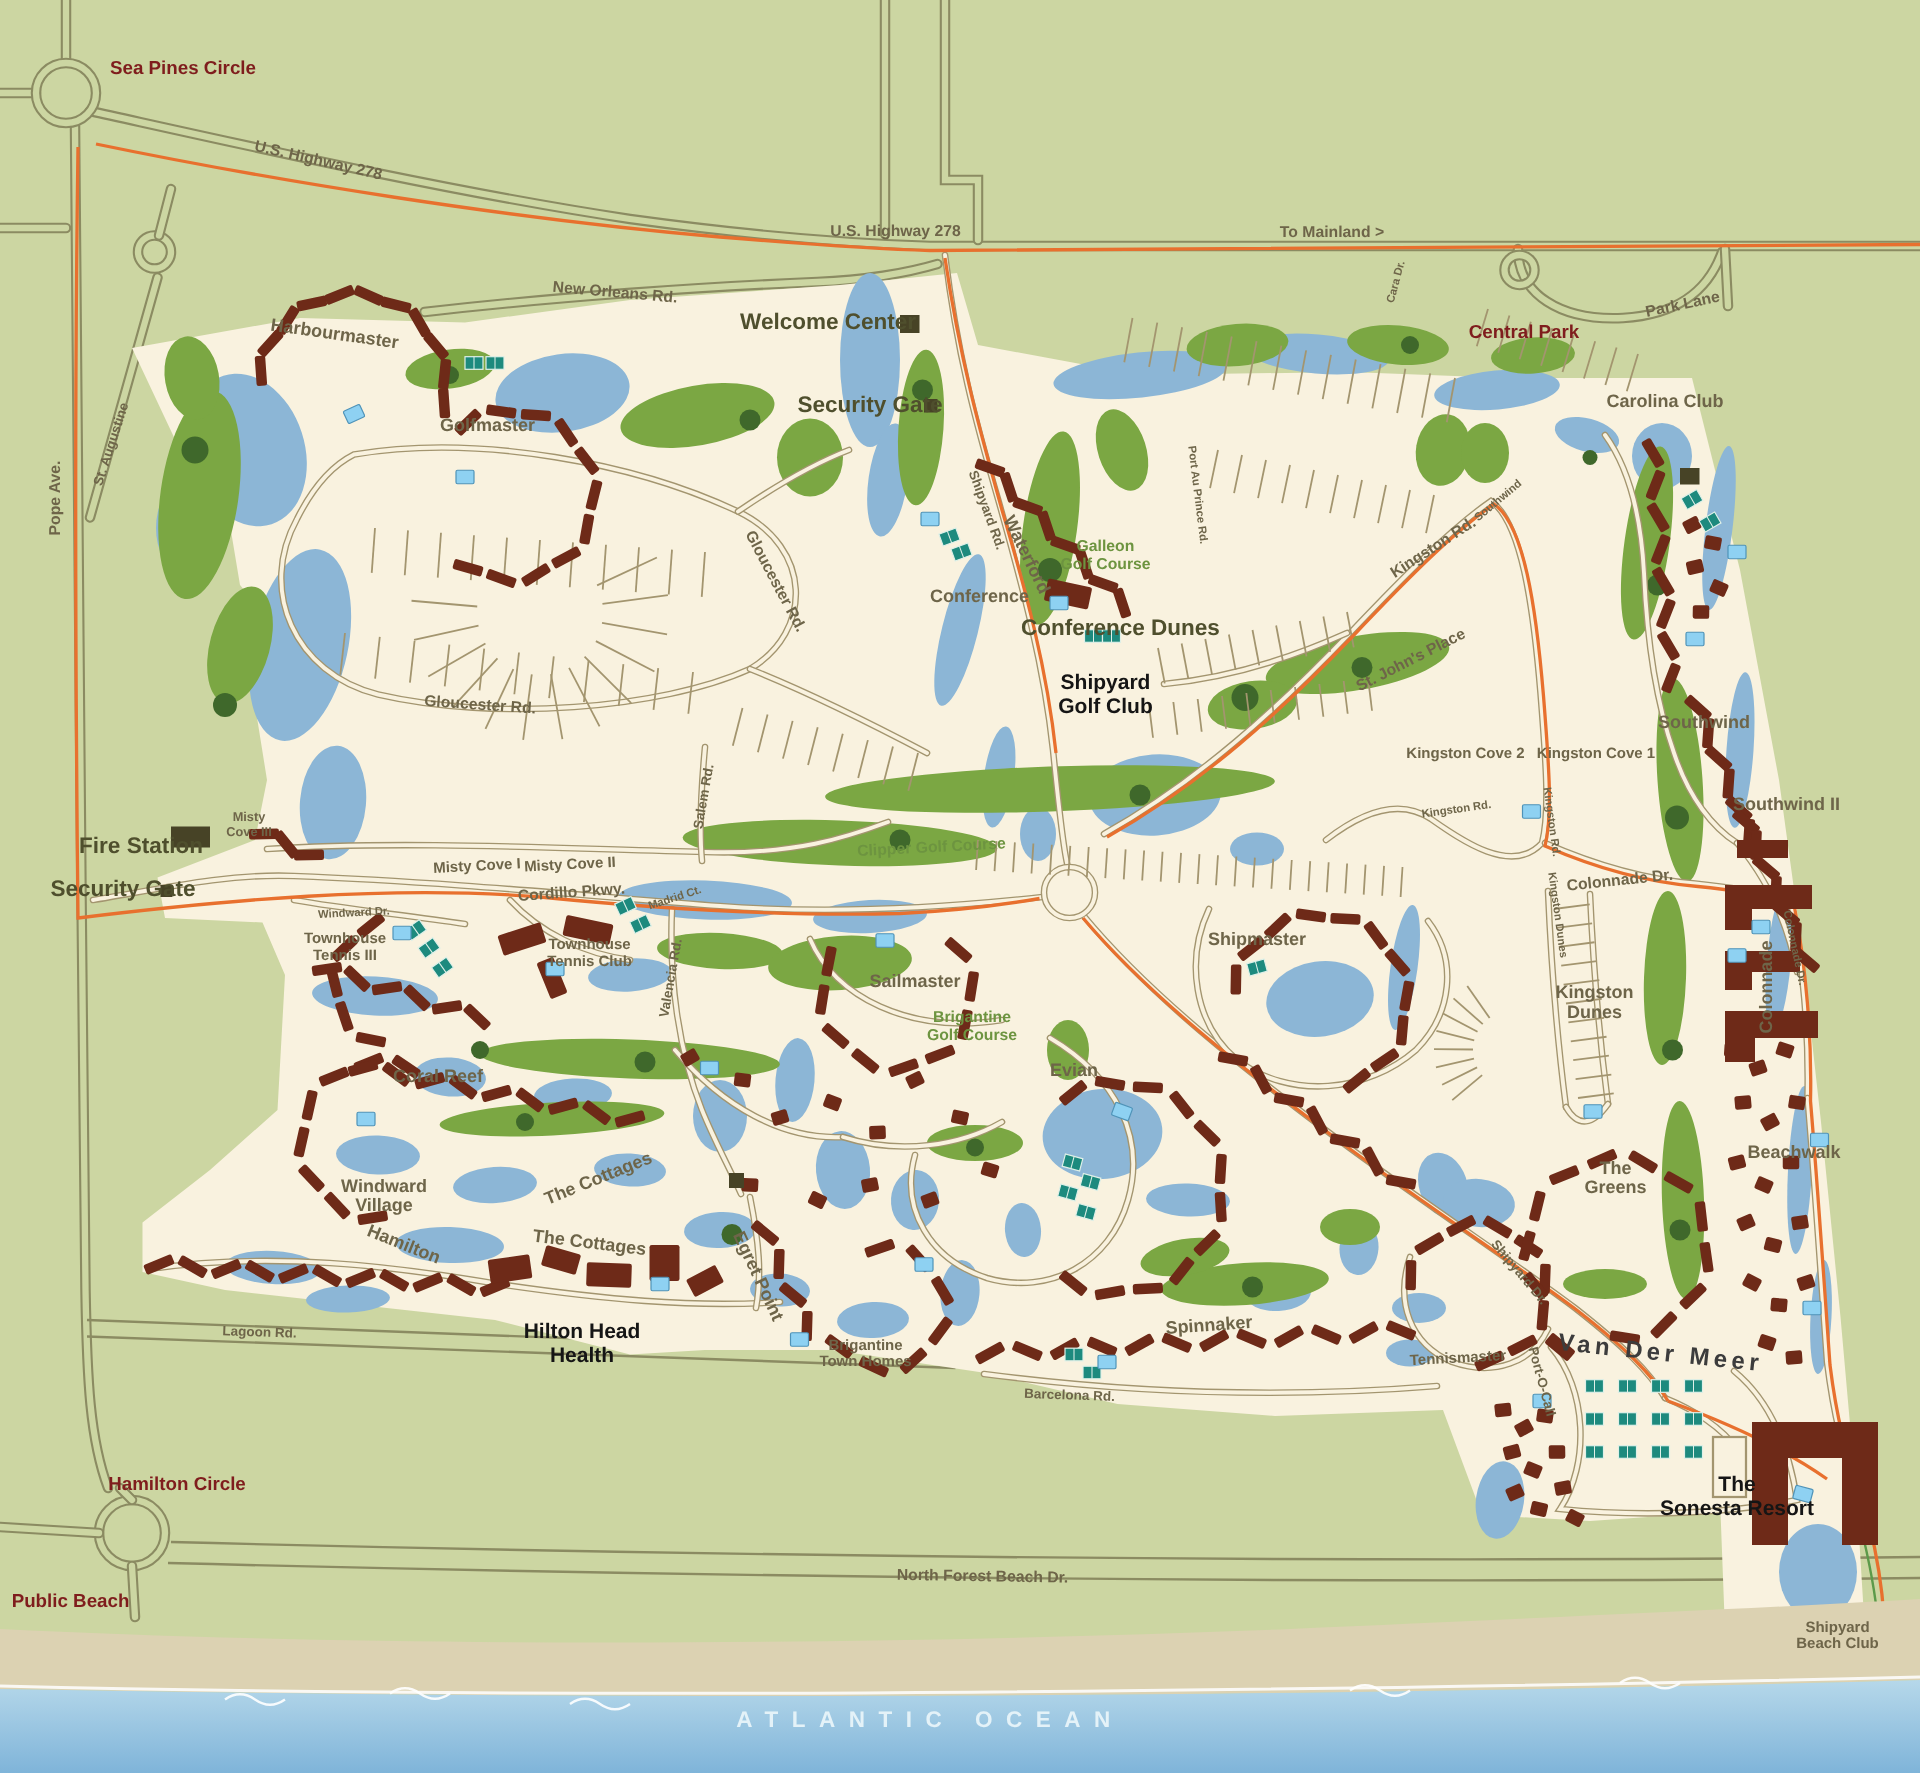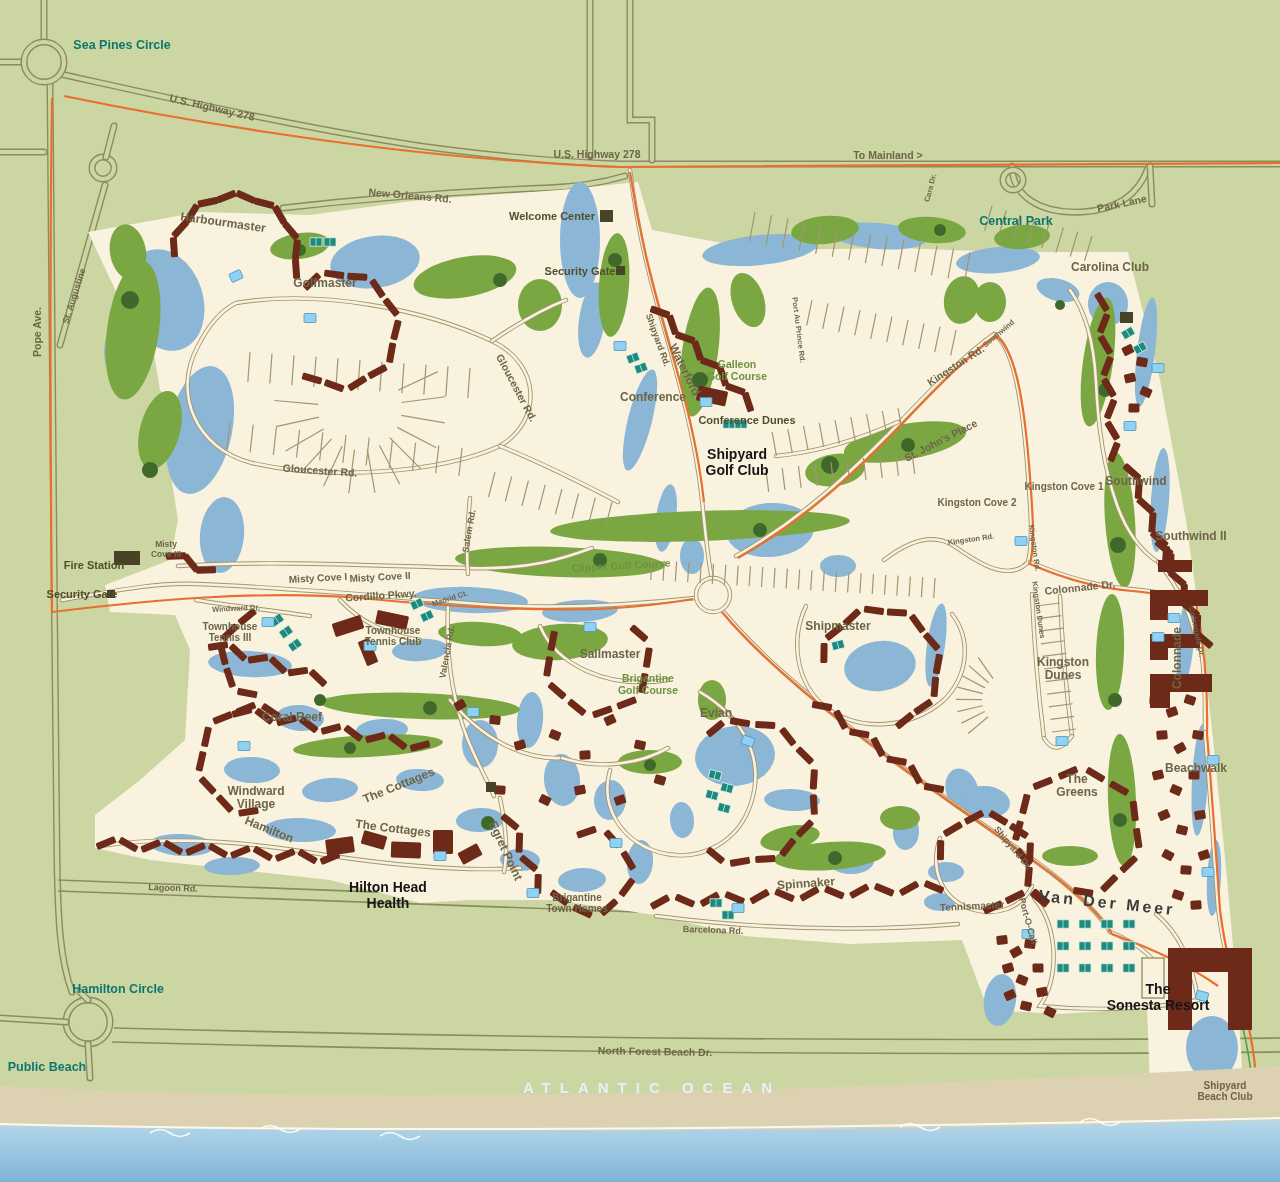--- a/index.html
+++ b/index.html
@@ -2,22 +2,22 @@
 <html><head>
 <meta charset="utf-8">
 <style>
   html,body{margin:0;padding:0;background:#e8e8e8;}
   #stage{position:relative;width:1280px;height:1182px;overflow:hidden;
          font-family:"Liberation Sans",sans-serif;background:#ccd6a2;}
   #map-svg{position:absolute;left:0;top:0;}
   #label-layer{position:absolute;left:0;top:0;width:100%;height:100%;pointer-events:none;}
   .lbl{position:absolute;transform:translate(-50%,-50%);white-space:pre-line;
        text-align:center;line-height:1.12;color:#6e6549;}
-  .place{font-size:12.5px;font-weight:700;color:#0f766e;}
-  .place-sm{font-size:11px;font-weight:700;color:#4f4f2d;}
+  .place{font-size:12.5px;font-weight:700;color:#7f1d1d;}
+  .place-sm{font-size:15px;font-weight:700;color:#4f4f2d;}
   .area{font-size:12px;font-weight:600;color:#6e6549;}
   .area-sm{font-size:10px;font-weight:600;color:#6e6549;}
   .area-xs{font-size:8.5px;font-weight:600;color:#6e6549;}
   .road{font-size:10.5px;font-weight:600;color:#6e6549;}
   .road-sm{font-size:9px;font-weight:600;color:#6e6549;}
   .road-xs{font-size:7.5px;font-weight:600;color:#6e6549;}
   .golf{font-size:10.5px;font-weight:700;color:#6d9440;}
   .bold{font-size:14px;font-weight:800;color:#151515;}
   .big{font-size:16px;font-weight:700;color:#3c3c3c;letter-spacing:3px;}
   .ocean{font-size:15px;font-weight:600;color:#e4f2f8;letter-spacing:9px;}
@@ -847,21 +847,21 @@
 Golf Course</div>
       <div class="lbl area" style="left: 653px; top: 398px; transform: translate(-50%, -50%) rotate(0deg);">Conference</div>
       <div class="lbl place-sm" style="left: 747px; top: 420px; transform: translate(-50%, -50%) rotate(0deg);">Conference Dunes</div>
       <div class="lbl bold" style="left: 737px; top: 463px; transform: translate(-50%, -50%) rotate(0deg);">Shipyard
 Golf Club</div>
       <div class="lbl road" style="left: 956px; top: 366px; transform: translate(-50%, -50%) rotate(-33deg);">Kingston Rd.</div>
       <div class="lbl road-xs" style="left: 798px; top: 330px; transform: translate(-50%, -50%) rotate(83deg);">Port Au Prince Rd.</div>
       <div class="lbl road" style="left: 941px; top: 441px; transform: translate(-50%, -50%) rotate(-27deg);">St. John's Place</div>
       <div class="lbl road-xs" style="left: 999px; top: 334px; transform: translate(-50%, -50%) rotate(-40deg);">Southwind</div>
       <div class="lbl area-sm" style="left: 977px; top: 503px; transform: translate(-50%, -50%) rotate(0deg);">Kingston Cove 2</div>
-      <div class="lbl area-sm" style="left: 1064px; top: 487px; transform: translate(-50%, -50%) rotate(0deg);">Kingston Cove 1</div>
+      <div class="lbl area-sm" style="left: 1064px; top: 503px; transform: translate(-50%, -50%) rotate(0deg);">Kingston Cove 1</div>
       <div class="lbl road-xs" style="left: 971px; top: 540px; transform: translate(-50%, -50%) rotate(-8deg);">Kingston Rd.</div>
       <div class="lbl road-xs" style="left: 1034px; top: 548px; transform: translate(-50%, -50%) rotate(82deg);">Kingston Rd.</div>
       <div class="lbl area" style="left: 1136px; top: 482px; transform: translate(-50%, -50%) rotate(0deg);">Southwind</div>
       <div class="lbl area" style="left: 1191px; top: 537px; transform: translate(-50%, -50%) rotate(0deg);">Southwind II</div>
       <div class="lbl road" style="left: 516px; top: 388px; transform: translate(-50%, -50%) rotate(62deg);">Gloucester Rd.</div>
       <div class="lbl road" style="left: 320px; top: 471px; transform: translate(-50%, -50%) rotate(4deg);">Gloucester Rd.</div>
       <div class="lbl area-xs" style="left: 166px; top: 550px; transform: translate(-50%, -50%) rotate(0deg);">Misty
 Cove III</div>
       <div class="lbl place-sm" style="left: 94px; top: 565px; transform: translate(-50%, -50%) rotate(0deg);">Fire Station</div>
       <div class="lbl place-sm" style="left: 82px; top: 594px; transform: translate(-50%, -50%) rotate(0deg);">Security Gate</div>
@@ -909,15 +909,15 @@
 Greens</div>
       <div class="lbl area" style="left: 1196px; top: 769px; transform: translate(-50%, -50%) rotate(0deg);">Beachwalk</div>
       <div class="lbl bold" style="left: 1158px; top: 998px; transform: translate(-50%, -50%) rotate(0deg);">The
 Sonesta Resort</div>
       <div class="lbl area-sm" style="left: 1225px; top: 1091px; transform: translate(-50%, -50%) rotate(0deg);">Shipyard
 Beach Club</div>
       <div class="lbl place" style="left: 118px; top: 989px; transform: translate(-50%, -50%) rotate(0deg);">Hamilton Circle</div>
       <div class="lbl place" style="left: 47px; top: 1067px; transform: translate(-50%, -50%) rotate(0deg);">Public Beach</div>
       <div class="lbl road" style="left: 655px; top: 1052px; transform: translate(-50%, -50%) rotate(1deg);">North Forest Beach Dr.</div>
       <div class="lbl road-sm" style="left: 173px; top: 888px; transform: translate(-50%, -50%) rotate(2deg);">Lagoon Rd.</div>
-      <div class="lbl ocean" style="left: 620px; top: 1088px; transform: translate(-50%, -50%) rotate(0deg); margin-left: 32px;">ATLANTIC OCEAN</div>
+      <div class="lbl ocean" style="left: 620px; top: 1148px; transform: translate(-50%, -50%) rotate(0deg);">ATLANTIC OCEAN</div>
     </div>
 </div>
 
 </body></html>

